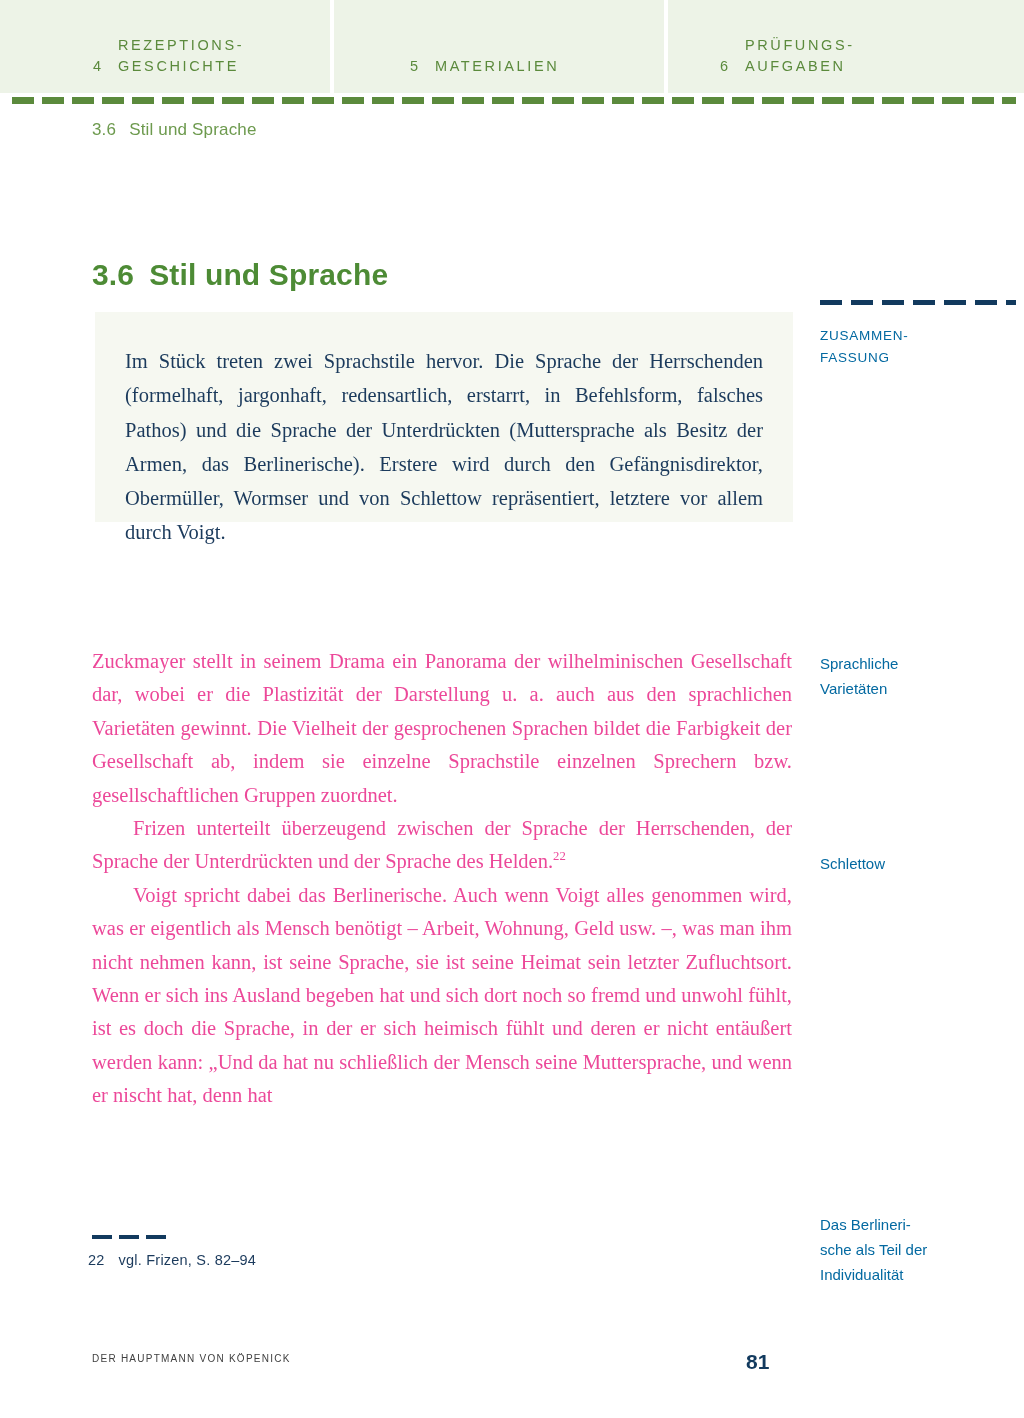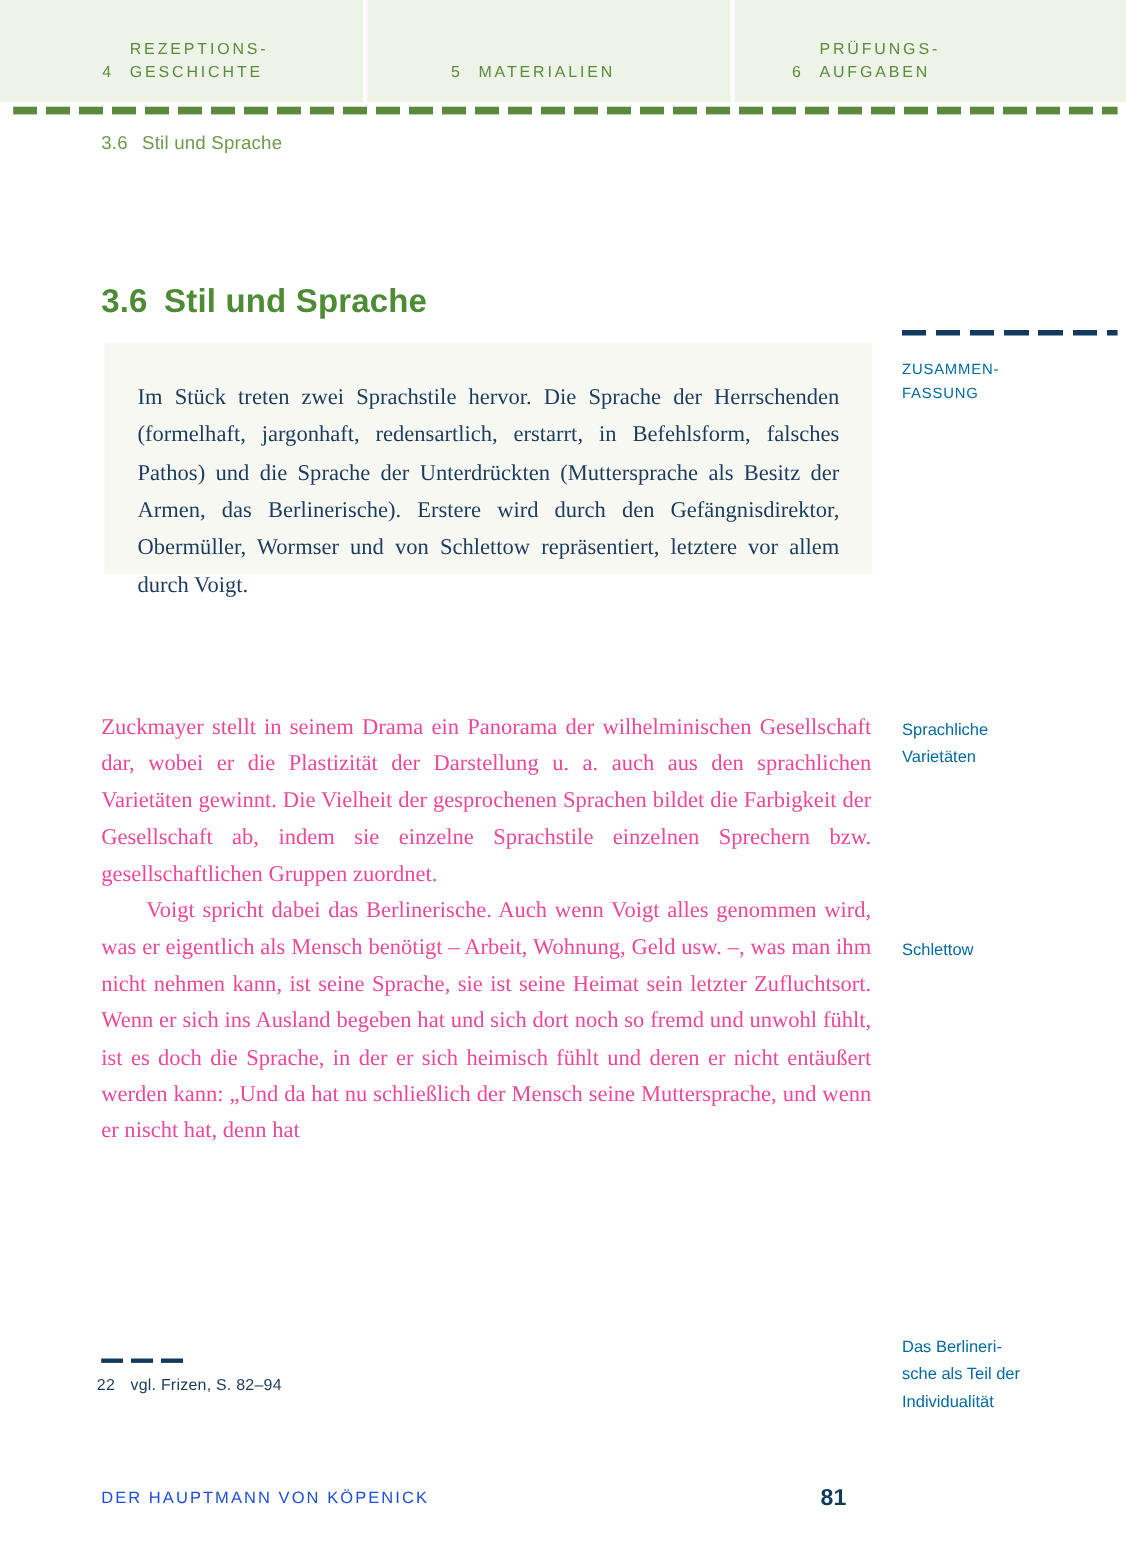--- a/index.html
+++ b/index.html
@@ -191,22 +191,22 @@
     font-size: 14.5px;
     letter-spacing: 0.015em;
   }
   .footnote-num { margin-right: 14px; }
 
   
   .page-footer-title {
     position: absolute;
     top: 1353px;
     left: 92px;
-    color: #1d4ed8;
-    font-size: 15px;
+    color: #404040;
+    font-size: 10px;
     letter-spacing: 0.125em;
   }
   .page-footer-number {
     position: absolute;
     top: 1350px;
     left: 746px;
     width: 48px;
     color: #123a5e;
     font-size: 21px;
     font-weight: bold;
@@ -258,20 +258,21 @@
 Varietäten</div>
 
 <div class="margin-note note-einteilung">Schlettow</div>
 
 <div class="margin-note note-berlinerische">Das Berlineri-
 sche als Teil der
 Individualität</div>
 
 <div class="body-text">
   <p>Zuckmayer stellt in seinem Drama ein Panorama der wilhelminischen Gesellschaft dar, wobei er die Plastizität der Darstellung u. a. auch aus den sprachlichen Varietäten gewinnt. Die Vielheit der gesprochenen Sprachen bildet die Farbigkeit der Gesellschaft ab, indem sie einzelne Sprachstile einzelnen Sprechern bzw. gesellschaftlichen Gruppen zuordnet.</p>
+  <p class="indented"><span>Frizen unterteilt überzeugend zwischen der Sprache der Herrschenden, der Sprache der Unterdrückten und der Sprache des Helden.</span><span class="fn-ref">22</span></p>
   <p class="indented">Voigt spricht dabei das Berlinerische. Auch wenn Voigt alles genommen wird, was er eigentlich als Mensch benötigt – Arbeit, Wohnung, Geld usw. –, was man ihm nicht nehmen kann, ist seine Sprache, sie ist seine Heimat sein letzter Zufluchtsort. Wenn er sich ins Ausland begeben hat und sich dort noch so fremd und unwohl fühlt, ist es doch die Sprache, in der er sich heimisch fühlt und deren er nicht entäußert werden kann: „Und da hat nu schließlich der Mensch seine Muttersprache, und wenn er nischt hat, denn hat</p>
 </div>
 
 <div class="footnote-rule"></div>
 <div class="footnote">
   <span class="footnote-num">22</span><span class="footnote-body">vgl. Frizen, S. 82–94</span>
 </div>
 
 <div class="page-footer-title">DER HAUPTMANN VON KÖPENICK</div>
 <div class="page-footer-number">81</div>

